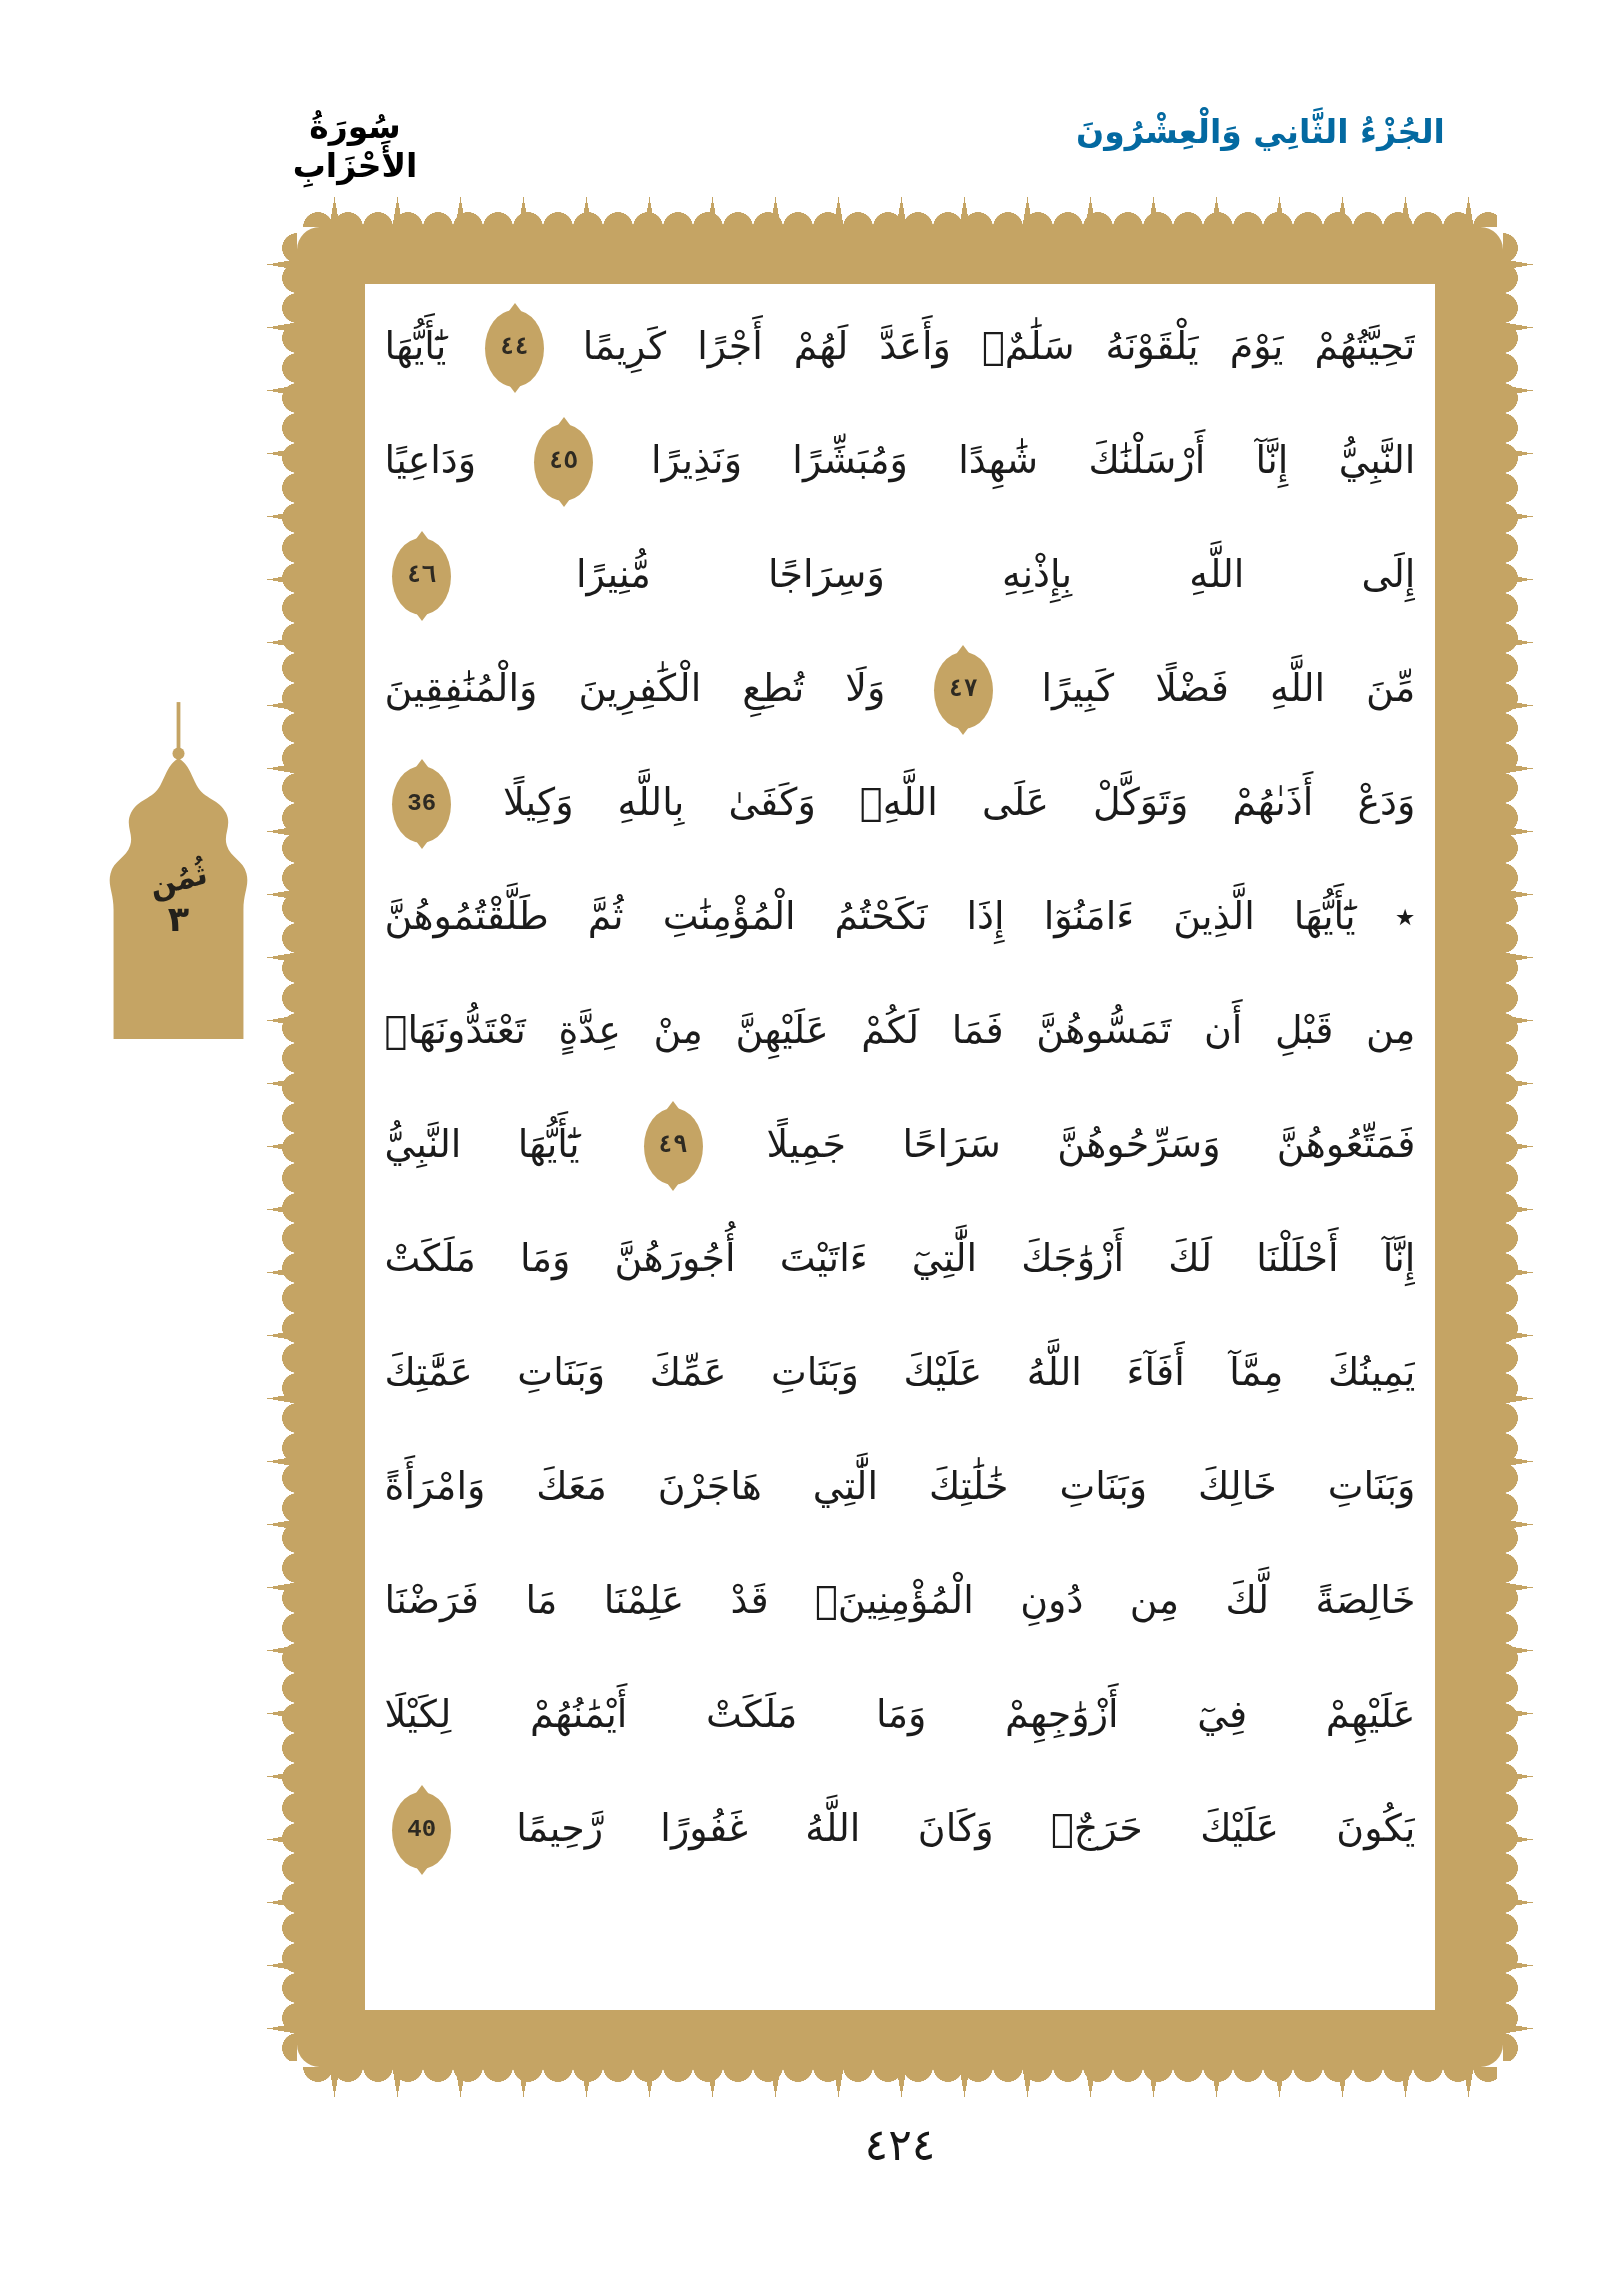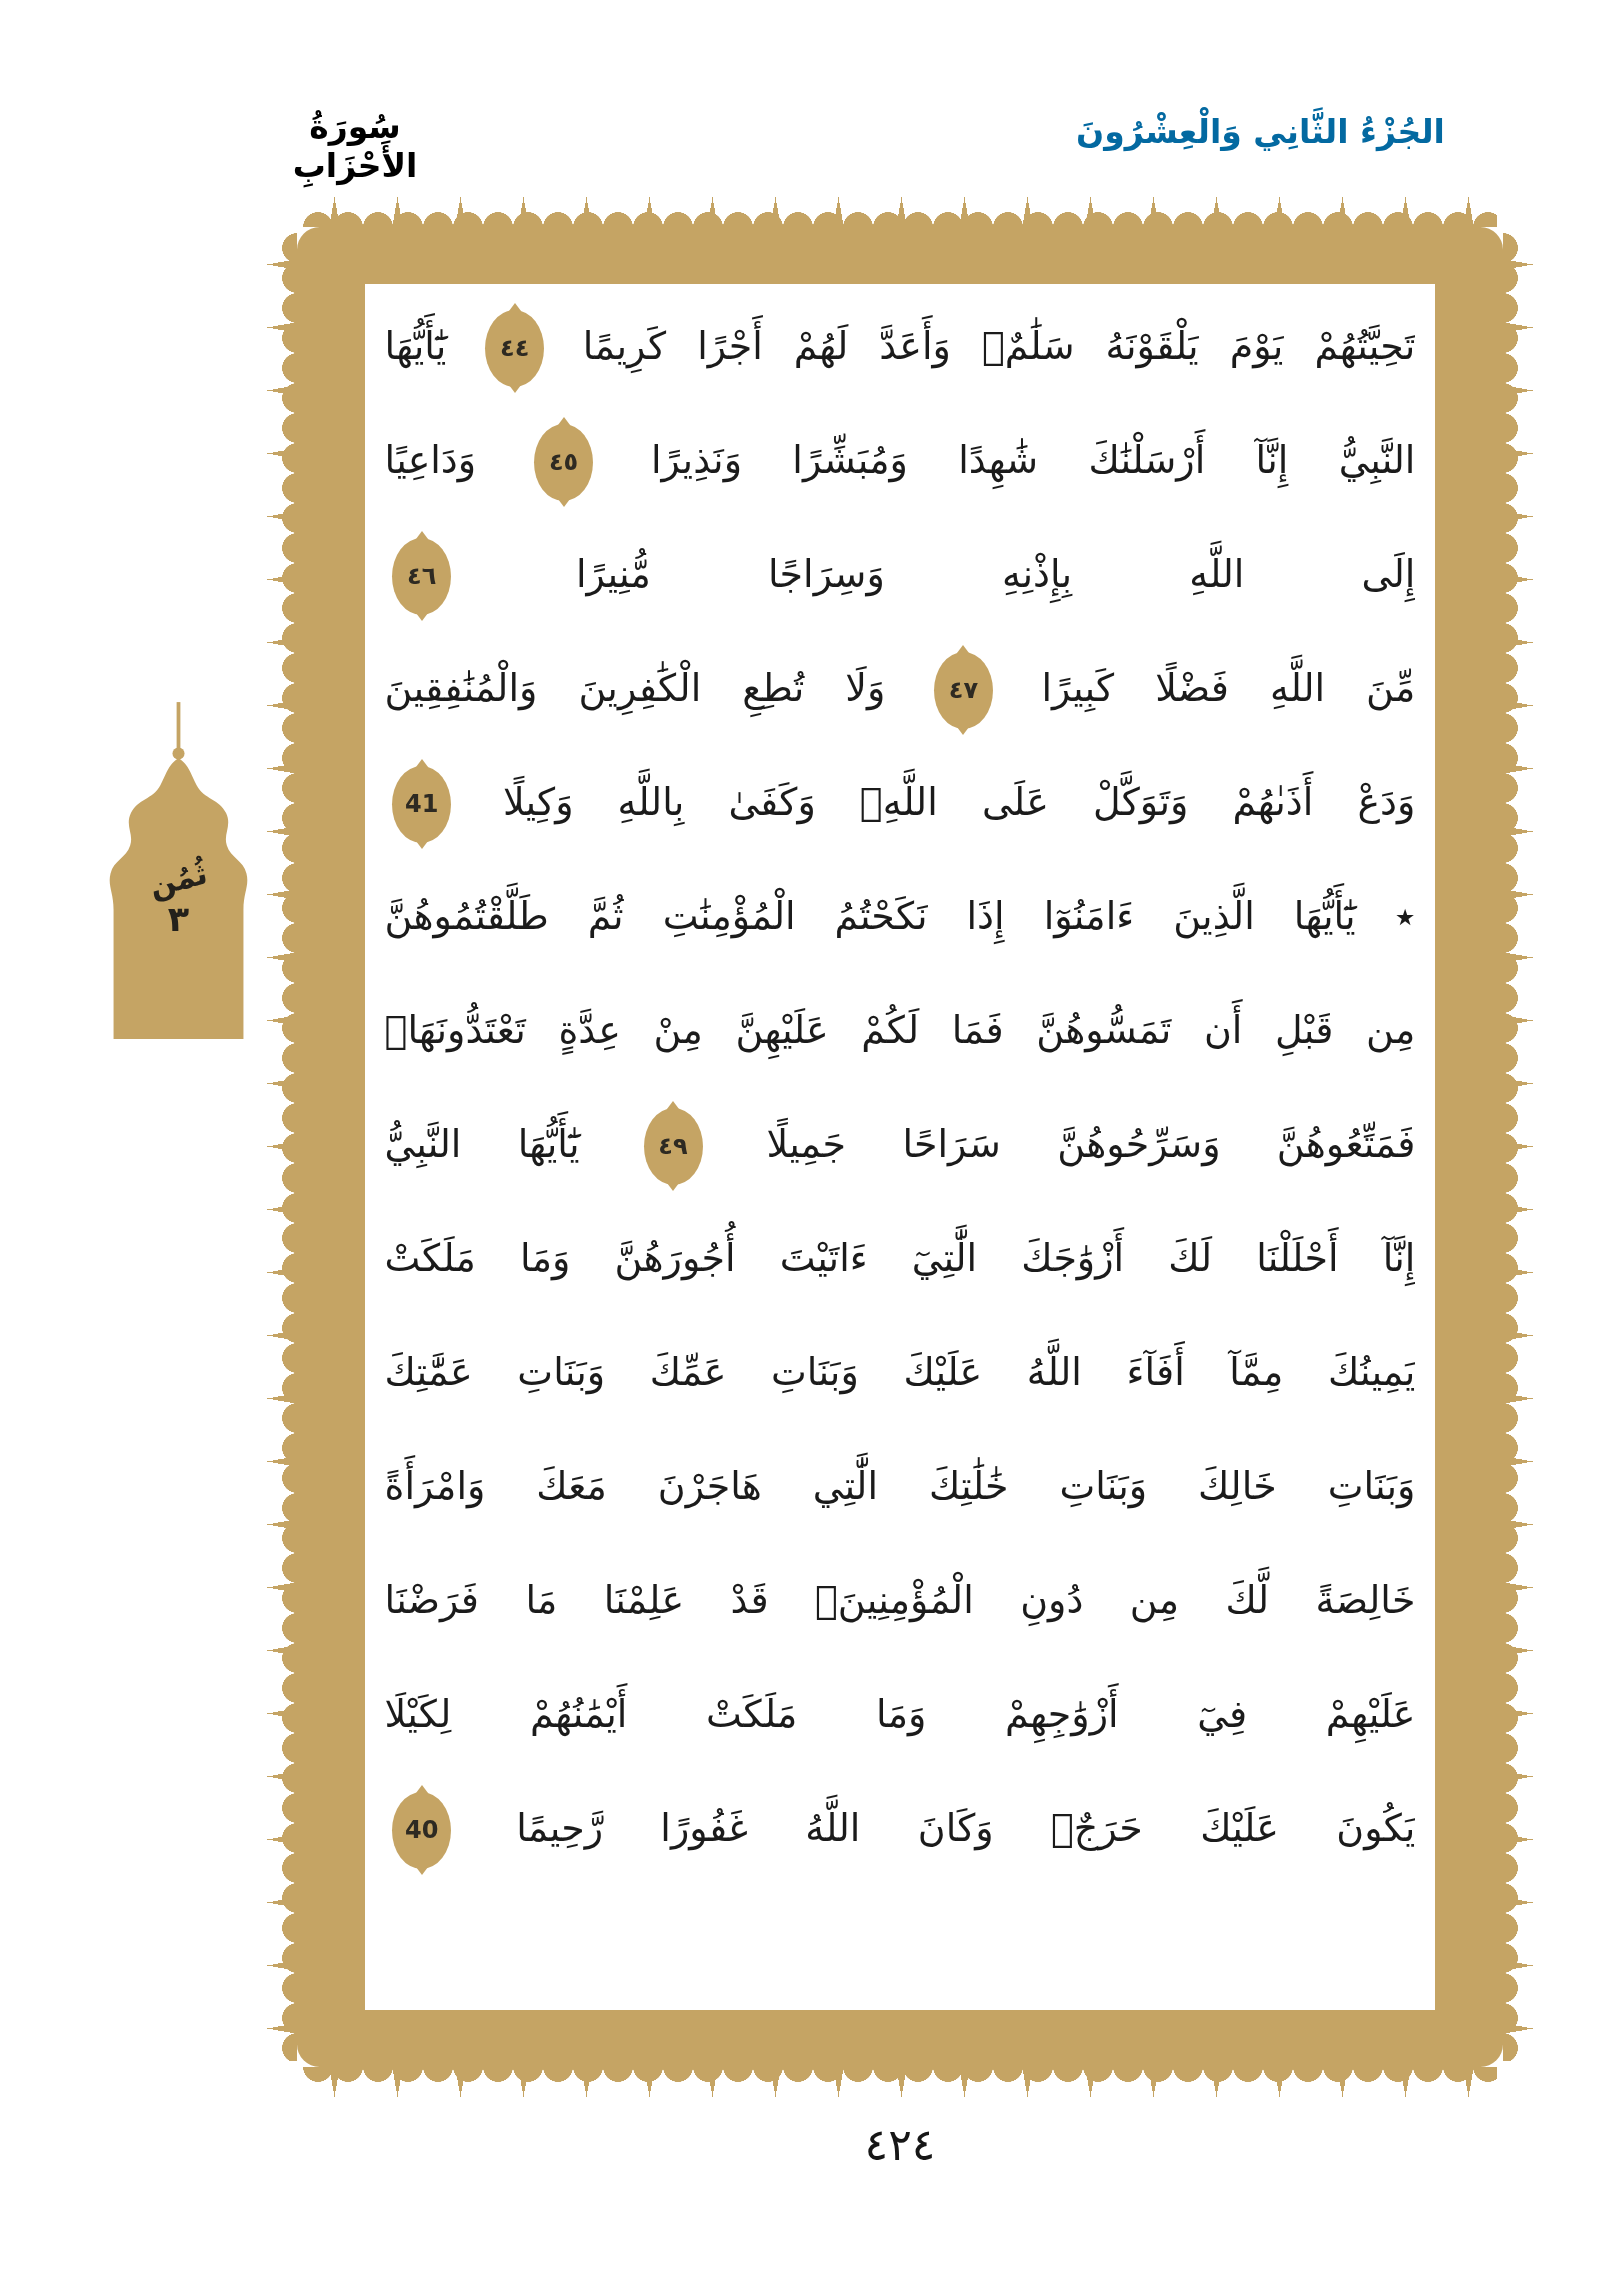--- a/index.html
+++ b/index.html
@@ -98,21 +98,21 @@
   }
   .ayah-medallion::before{
     content:"";position:absolute;top:-6.8px;left:50%;transform:translateX(-50%);
     border:6.8px solid transparent;border-bottom:8.3px solid var(--gold);border-top:none;
   }
   .ayah-medallion::after{
     content:"";position:absolute;bottom:-6.8px;left:50%;transform:translateX(-50%);
     border:6.8px solid transparent;border-top:8.3px solid var(--gold);border-bottom:none;
   }
   .ayah-num{
-    font-size:24px;line-height:1;color:#2E2A22;font-weight:bold;
+    font-size:24px;line-height:1;color:#2E2A22;font-weight:bold;font-family:Liberation Mono, monospace;
   }
 
   
   .thumun{
     position:absolute;left:106px;top:702px;width:145px;height:337px;
   }
   .thumun svg{position:absolute;inset:0;}
   .thumun-text{
     position:absolute;left:0;right:0;top:160px;
     display:flex;flex-direction:column;align-items:center;gap:1.5px;
@@ -145,21 +145,21 @@
       <div class="qline"><span>النَّبِيُّ إِنَّآ أَرْسَلْنَٰكَ شَٰهِدًا وَمُبَشِّرًا وَنَذِيرًا</span> <span class="ayah-medallion">
           <span class="ayah-num">٤٥</span>
         </span> <span>وَدَاعِيًا</span></div>
       <div class="qline"><span>إِلَى اللَّهِ بِإِذْنِهِ وَسِرَاجًا مُّنِيرًا</span> <span class="ayah-medallion">
           <span class="ayah-num">٤٦</span>
         </span> </div>
       <div class="qline"><span>مِّنَ اللَّهِ فَضْلًا كَبِيرًا</span> <span class="ayah-medallion">
           <span class="ayah-num">٤٧</span>
         </span> <span>وَلَا تُطِعِ الْكَٰفِرِينَ وَالْمُنَٰفِقِينَ</span></div>
       <div class="qline"><span>وَدَعْ أَذَىٰهُمْ وَتَوَكَّلْ عَلَى اللَّهِۚ وَكَفَىٰ بِاللَّهِ وَكِيلًا</span> <span class="ayah-medallion">
-          <span class="ayah-num">41</span>
+          <span class="ayah-num">36</span>
         </span></div>
       <div class="qline"><span>٭ يَٰٓأَيُّهَا الَّذِينَ ءَامَنُوٓا إِذَا نَكَحْتُمُ الْمُؤْمِنَٰتِ ثُمَّ طَلَّقْتُمُوهُنَّ</span></div>
       <div class="qline"><span>مِن قَبْلِ أَن تَمَسُّوهُنَّ فَمَا لَكُمْ عَلَيْهِنَّ مِنْ عِدَّةٍ تَعْتَدُّونَهَاۖ</span></div>
       <div class="qline"><span>فَمَتِّعُوهُنَّ وَسَرِّحُوهُنَّ سَرَاحًا جَمِيلًا</span> <span class="ayah-medallion">
           <span class="ayah-num">٤٩</span>
         </span> <span>يَٰٓأَيُّهَا النَّبِيُّ</span></div>
       <div class="qline"><span>إِنَّآ أَحْلَلْنَا لَكَ أَزْوَٰجَكَ الَّٰتِيٓ ءَاتَيْتَ أُجُورَهُنَّ وَمَا مَلَكَتْ</span></div>
       <div class="qline"><span>يَمِينُكَ مِمَّآ أَفَآءَ اللَّهُ عَلَيْكَ وَبَنَاتِ عَمِّكَ وَبَنَاتِ عَمَّٰتِكَ</span></div>
       <div class="qline"><span>وَبَنَاتِ خَالِكَ وَبَنَاتِ خَٰلَٰتِكَ الَّٰتِي هَاجَرْنَ مَعَكَ وَامْرَأَةً</span></div>
       <div class="qline"><span>خَالِصَةً لَّكَ مِن دُونِ الْمُؤْمِنِينَۗ قَدْ عَلِمْنَا مَا فَرَضْنَا</span></div>

